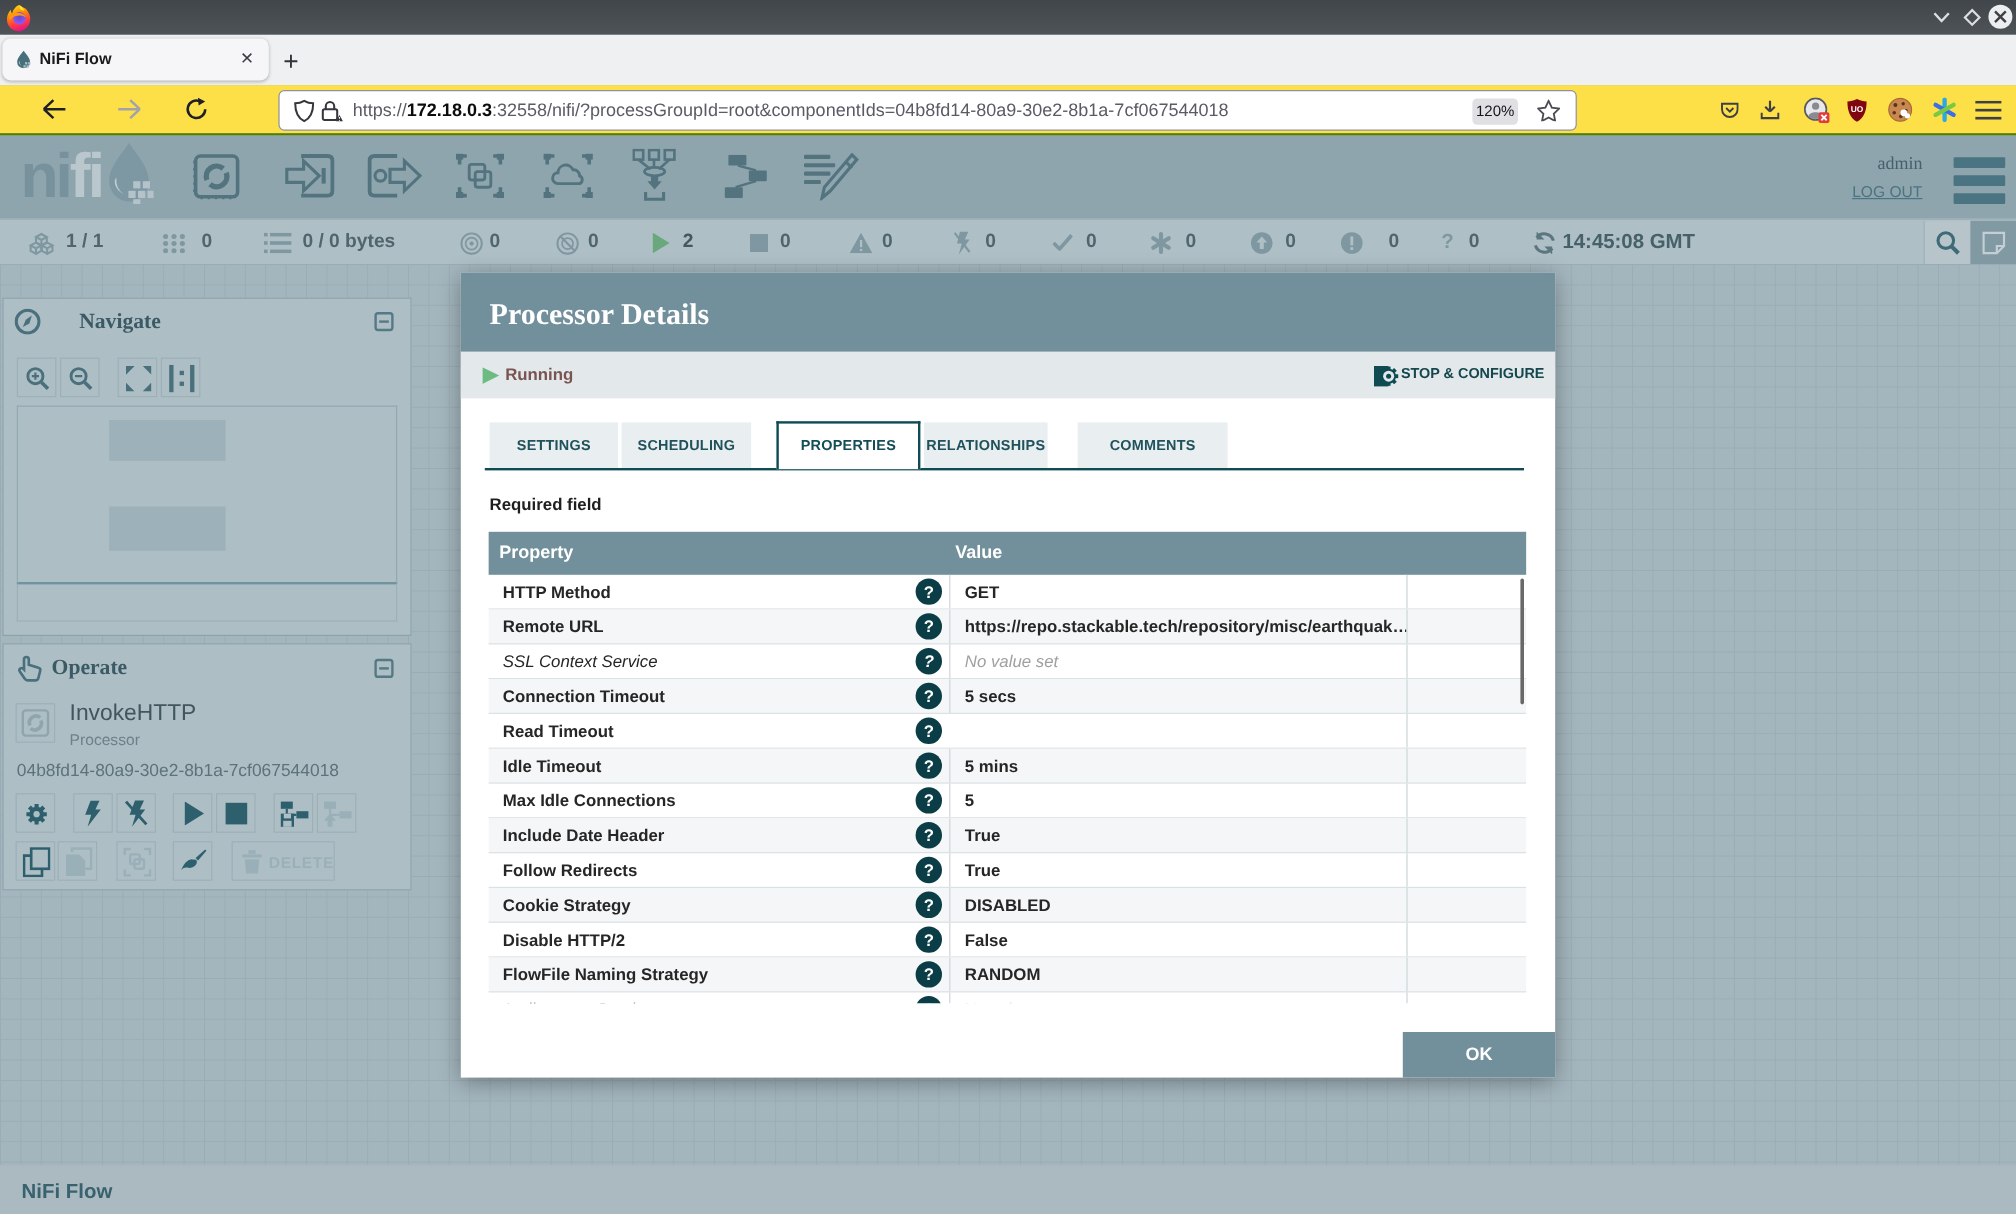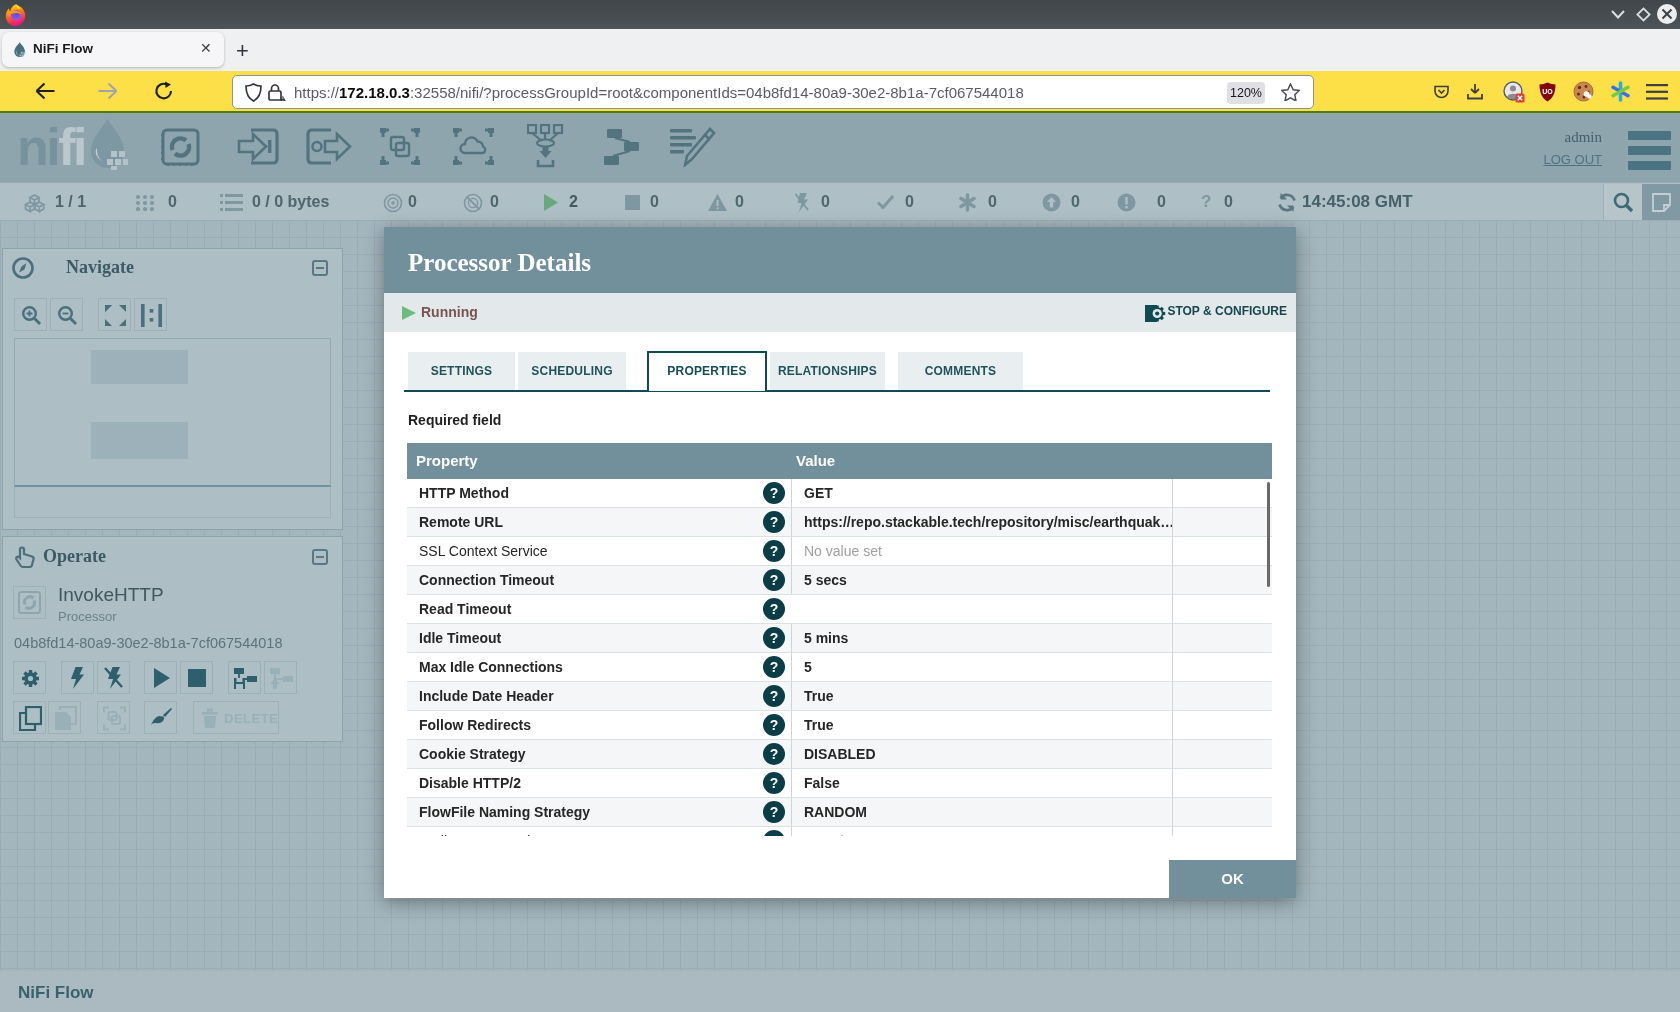--- a/index.html
+++ b/index.html
@@ -626,21 +626,21 @@
         </g>
         <circle r="4.6" fill="#e3e8eb"></circle>
         <circle r="2.1" fill="#0f4b52"></circle>
       </g>
     </svg>
     <div class="abs" id="stopconf">STOP &amp; CONFIGURE</div>
   </div>
   <div class="tab" style="left:24px; width:107px;">SETTINGS</div>
   <div class="tab" style="left:134px; width:108px;">SCHEDULING</div>
   <div id="tabactive" style="left:263px; width:120px;">PROPERTIES</div>
-  <div class="tab" style="left:386px; width:115px;">RELATIONSHIPS</div>
+  <div class="tab" style="left:386px; width:103px;">RELATIONSHIPS</div>
   <div class="tab" style="left:514px; width:125px;">COMMENTS</div>
   <div id="tabline"></div>
   <div class="abs" id="reqfield">Required field</div>
 
   <div class="abs" id="ptable">
     <div id="thead">
         <span style="position:absolute;left:9px;">Property</span>
         <span style="position:absolute;left:389px;">Value</span>
       </div>
     <div class="prow" style="top:36px;">
@@ -648,21 +648,21 @@
         <span class="qm">?</span>
         <span class="pval">GET</span>
         <span class="pval2"></span>
       </div>
     <div class="prow alt" style="top:65px;">
         <span class="pname">Remote URL</span>
         <span class="qm">?</span>
         <span class="pval">https://repo.stackable.tech/repository/misc/earthquak…</span>
         <span class="pval2"></span>
       </div>
-    <div class="prow" style="top:94px;">
+    <div class="prow" style="top:94px;font-style:italic;">
         <span class="pname opt">SSL Context Service</span>
         <span class="qm">?</span>
         <span class="pval novalue">No value set</span>
         <span class="pval2"></span>
       </div>
     <div class="prow alt" style="top:123px;">
         <span class="pname">Connection Timeout</span>
         <span class="qm">?</span>
         <span class="pval">5 secs</span>
         <span class="pval2"></span>

